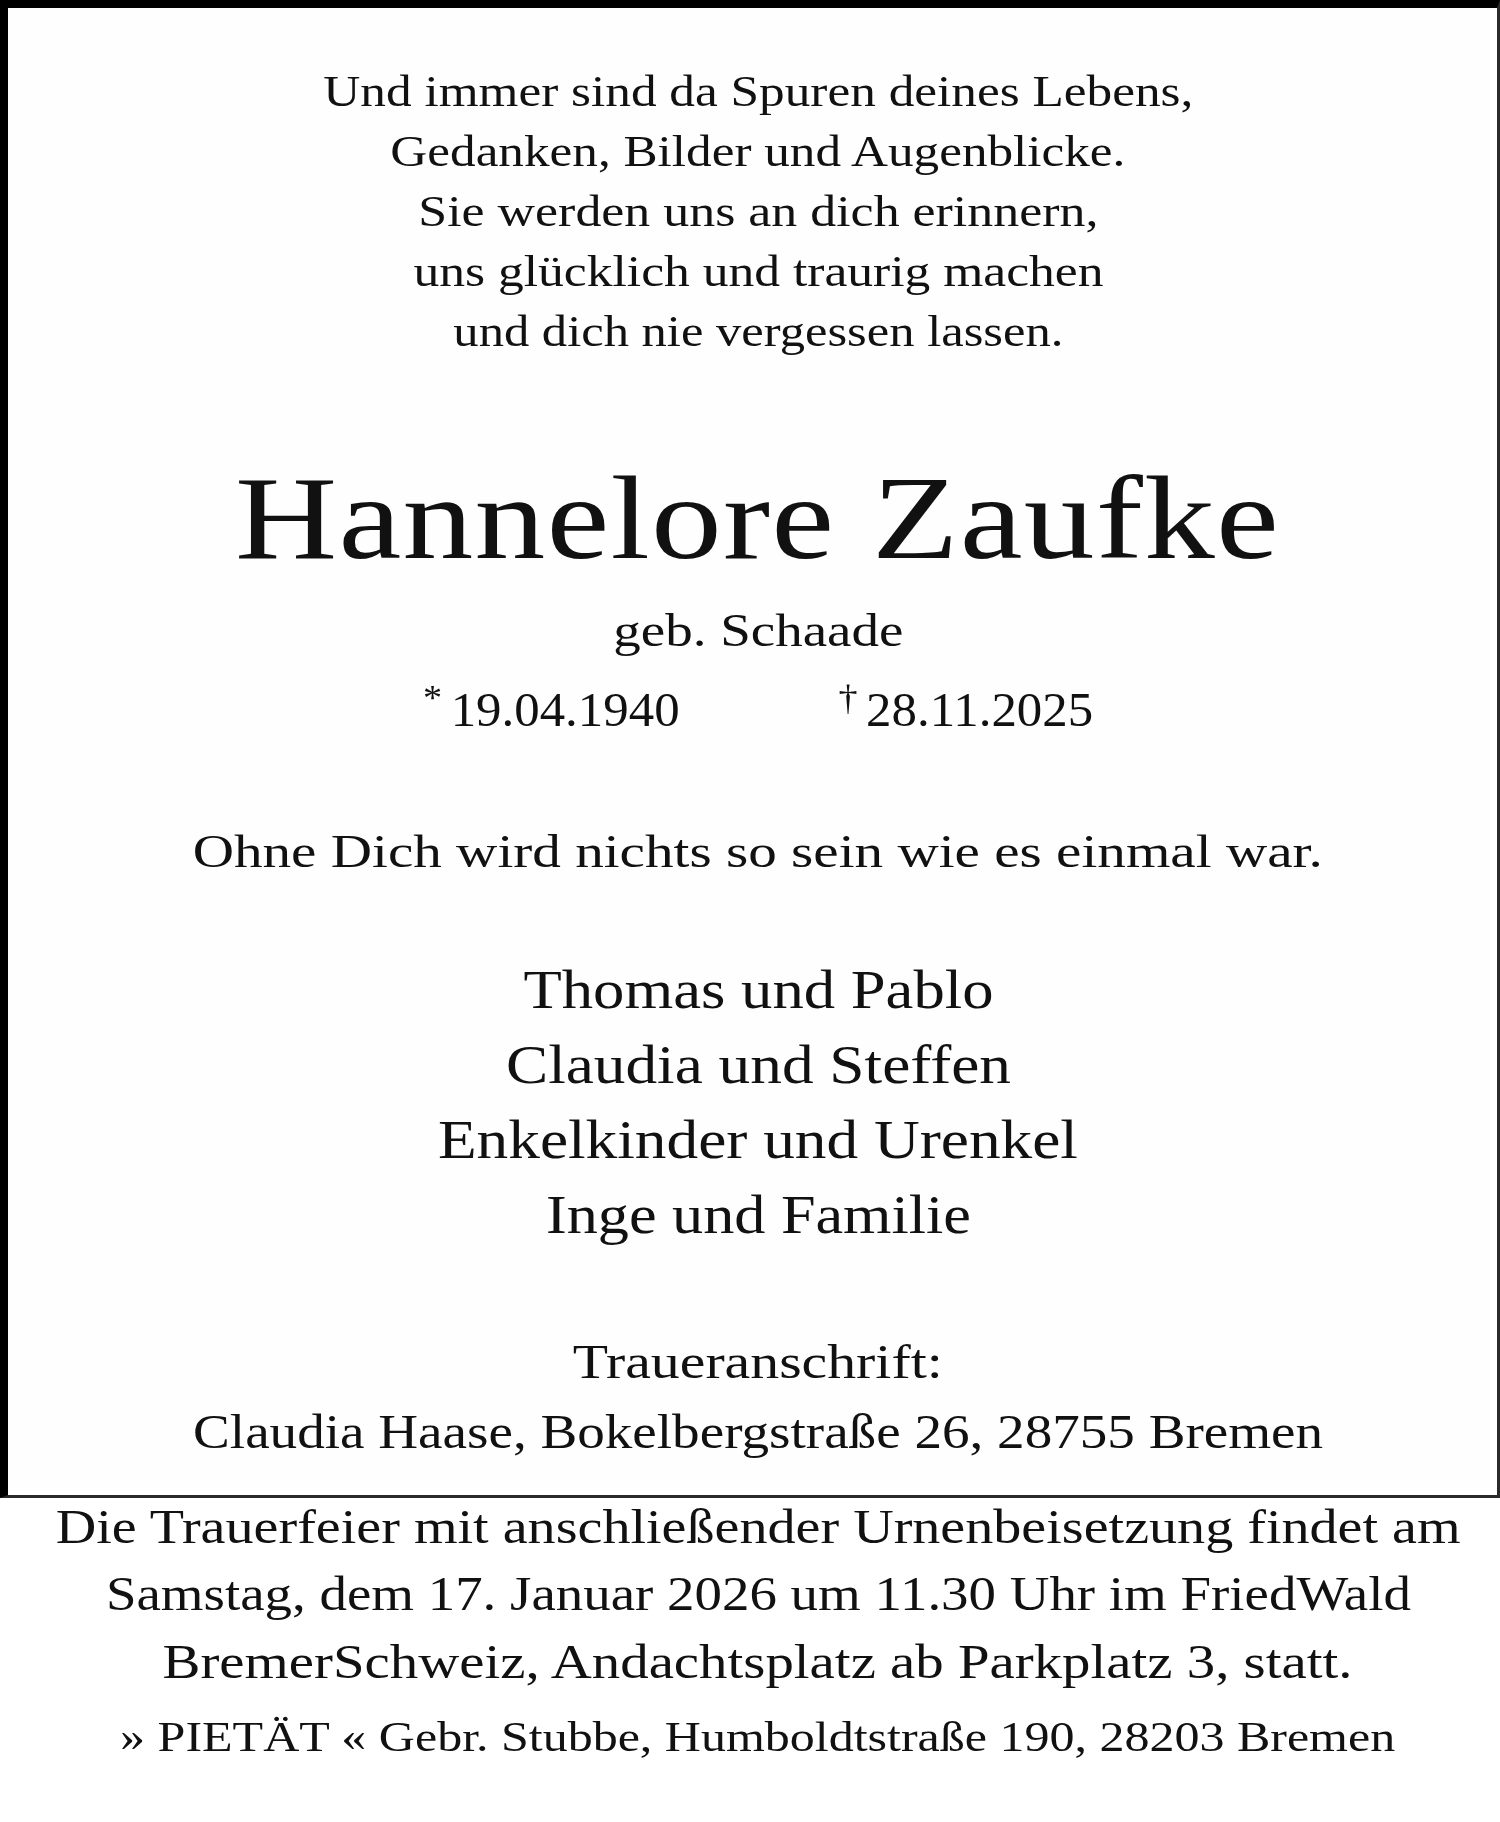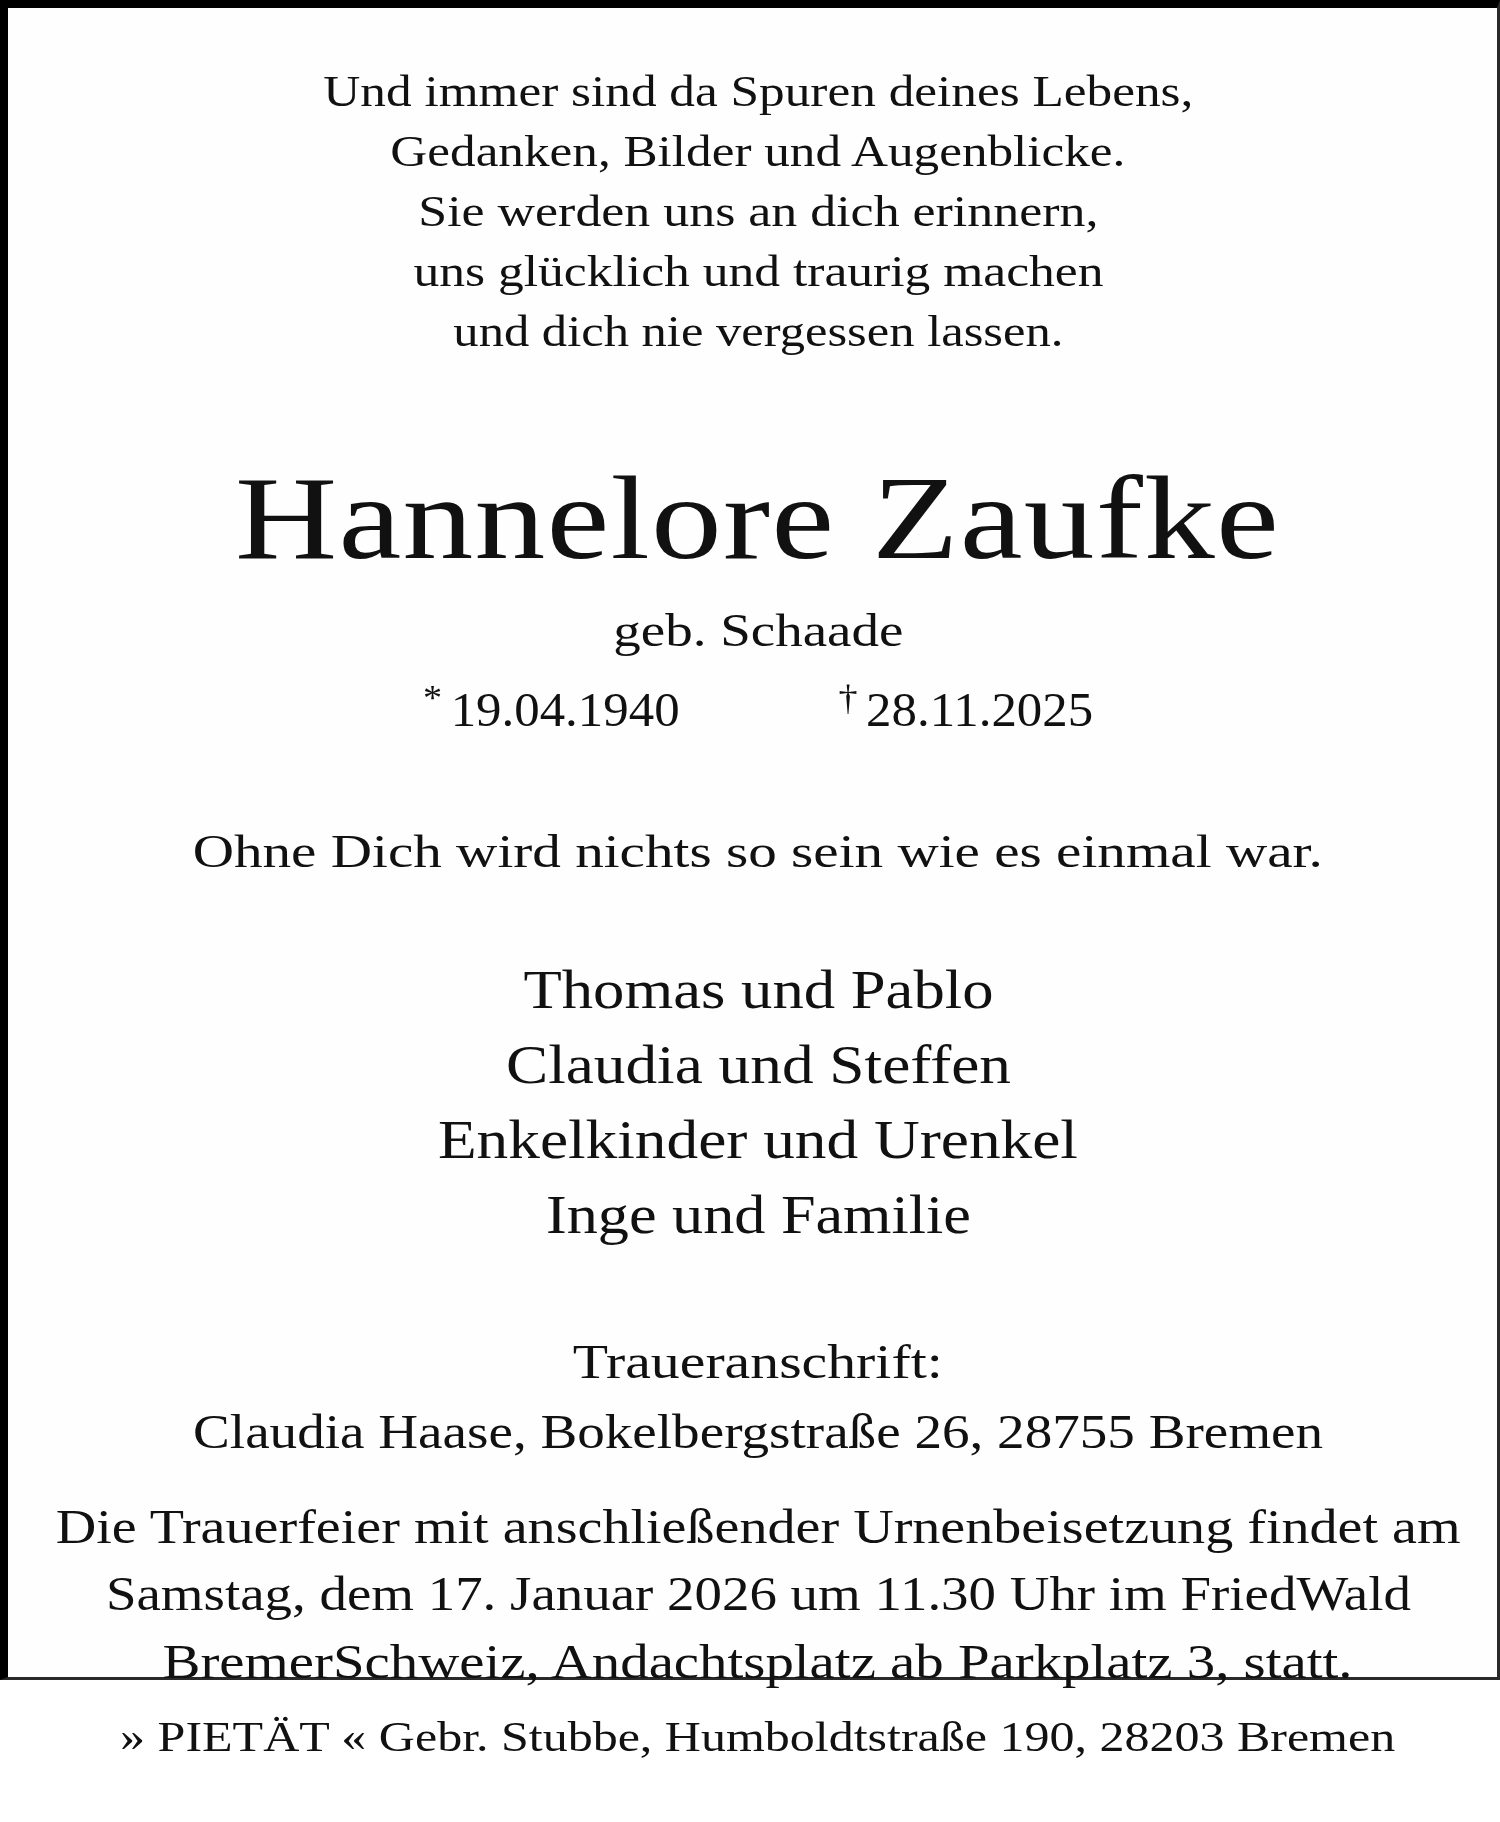--- a/index.html
+++ b/index.html
@@ -1,18 +1,18 @@
 <!DOCTYPE html>
 <html><head>
 <meta charset="utf-8">
 <style>
   html, body { margin: 0; padding: 0; background: #ffffff; }
   body { width: 1500px; height: 1822px; position: relative; overflow: hidden; }
   .frame {
-    position: absolute; left: 0; top: 0; width: 1500px; height: 1680px;
+    position: absolute; left: 0; top: 0; width: 1500px; height: 1498px;
     box-sizing: border-box;
     border-left: 8px solid #000; border-top: 8px solid #000;
     border-right: 3px solid #2a2a2a; border-bottom: 3px solid #2a2a2a;
     background: #fefefe;
     padding-left: 16px;
   }
   .line {
     position: absolute; left: 0; width: 1500px; text-align: center;
     font-family: "Liberation Serif", "DejaVu Serif", serif;
     color: #111111; white-space: nowrap; line-height: 1;

